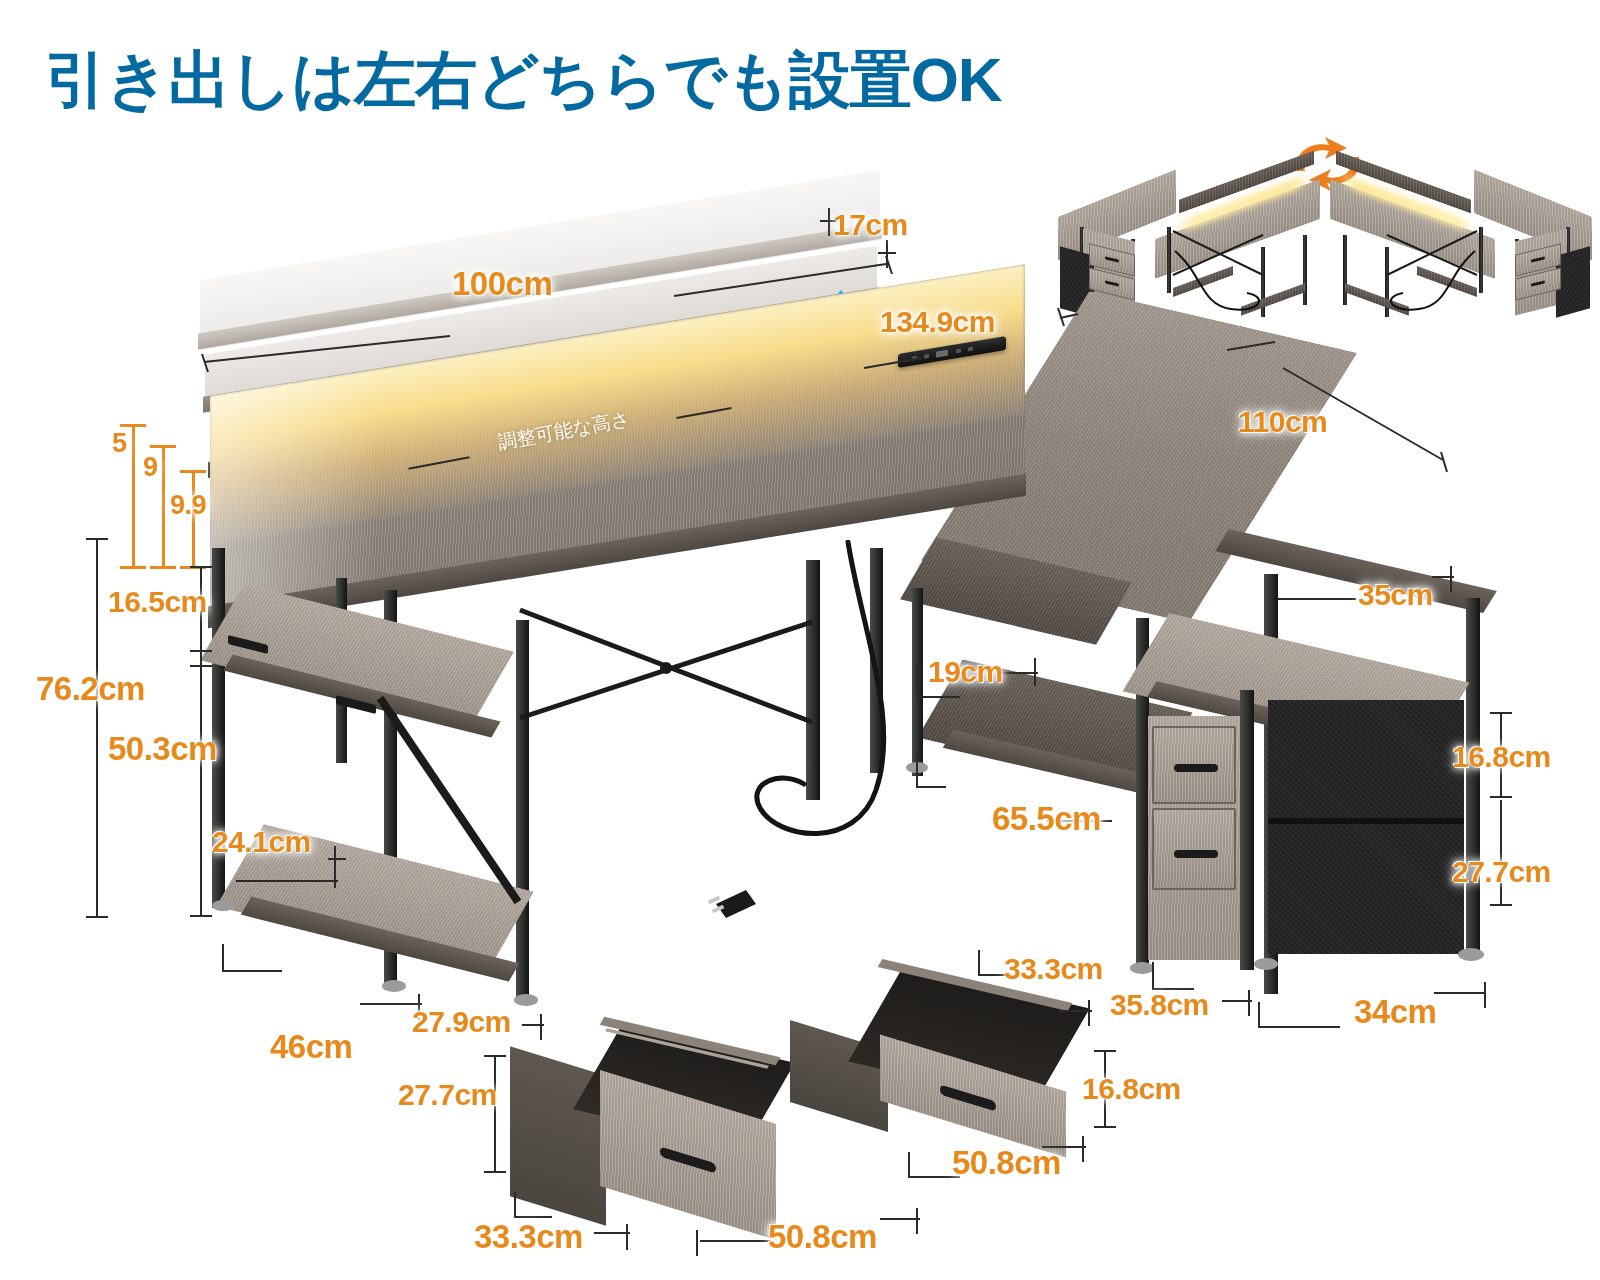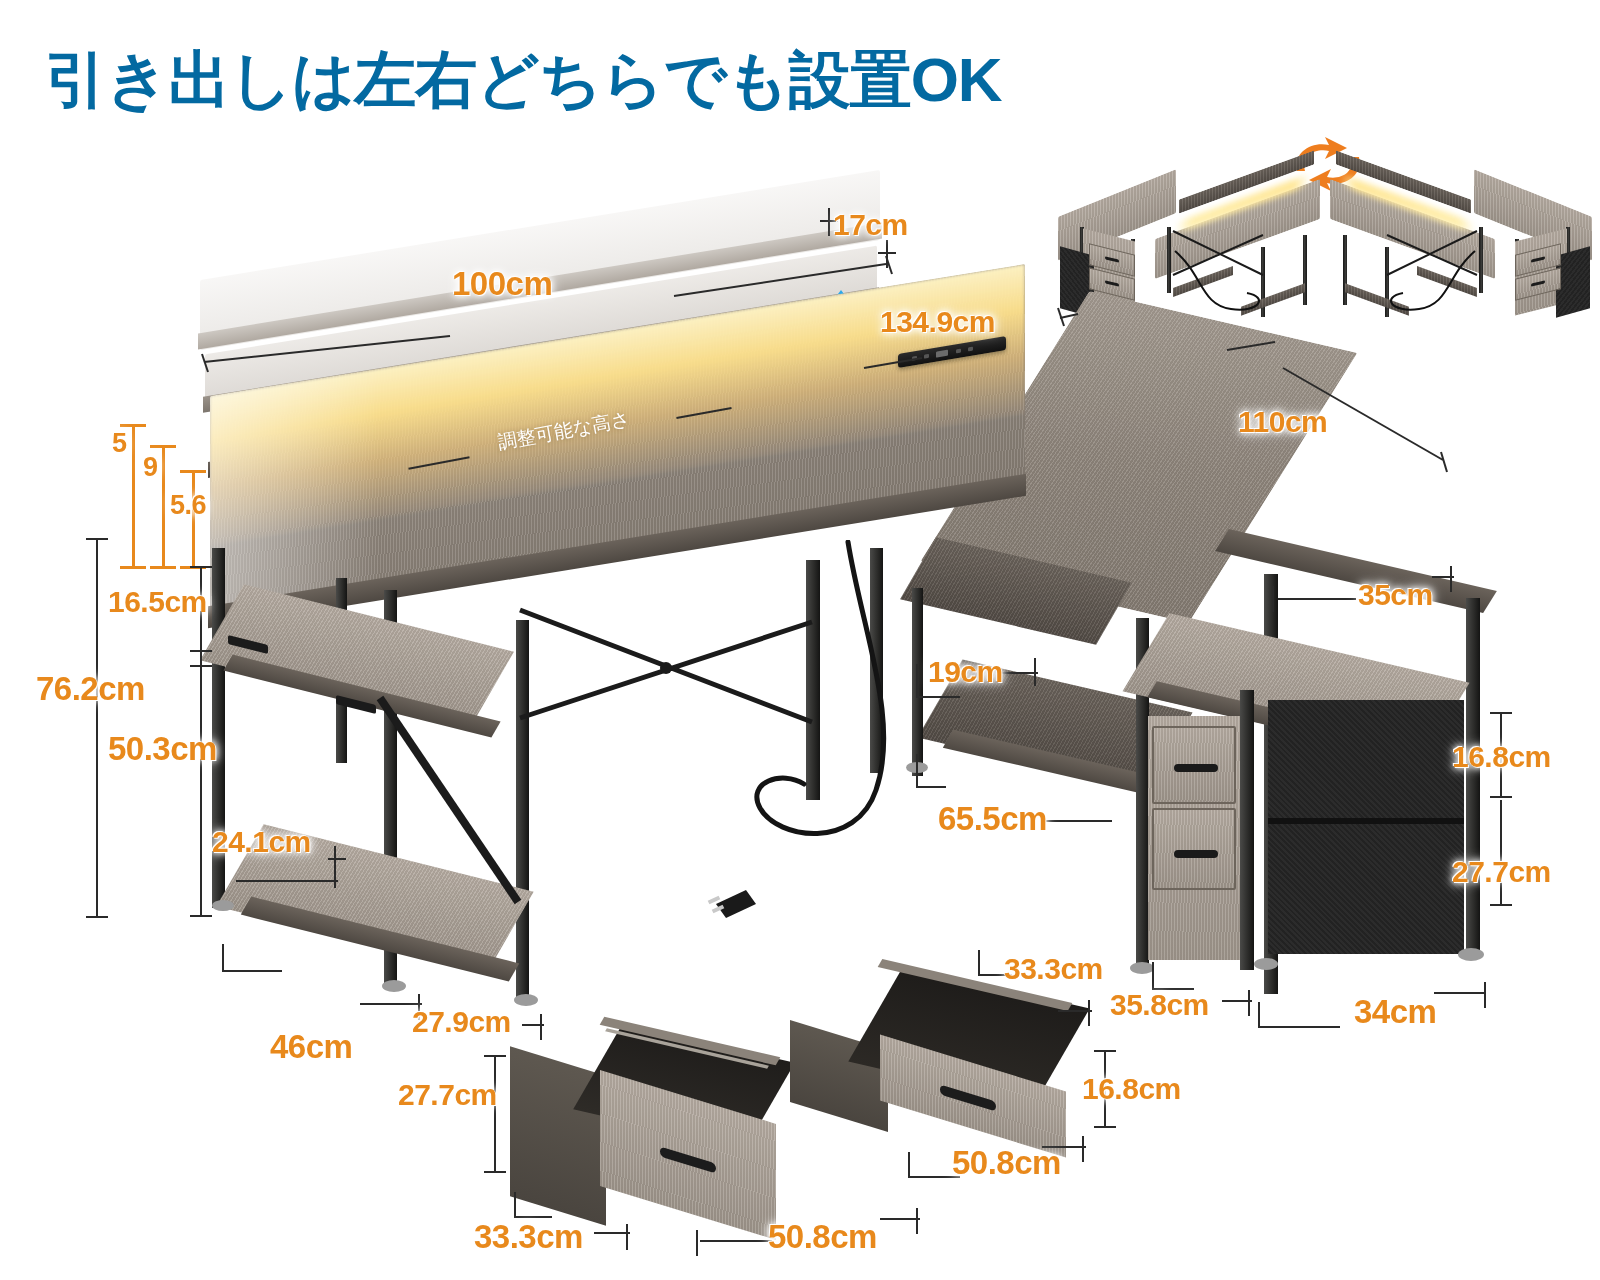--- a/index.html
+++ b/index.html
@@ -412,21 +412,21 @@
   <div class="dim d27" style="left:112px; top:428px;">5</div>
 
   <div class="orule v" style="left:162px; top:445px; height:124px;"></div>
   <div class="orule h" style="left:150px; top:445px; width:26px;"></div>
   <div class="orule h" style="left:150px; top:566px; width:26px;"></div>
   <div class="dim d27" style="left:143px; top:452px;">9</div>
 
   <div class="orule v" style="left:192px; top:470px; height:99px;"></div>
   <div class="orule h" style="left:180px; top:470px; width:26px;"></div>
   <div class="orule h" style="left:180px; top:566px; width:26px;"></div>
-  <div class="dim d27" style="left:170px; top:490px;">5.6</div>
+  <div class="dim d27" style="left:170px; top:490px;">9.9</div>
 
   <div class="rule v" style="left:200px; top:566px; height:110px;"></div>
   <div class="rule h" style="left:190px; top:566px; width:22px;"></div>
   <div class="rule h" style="left:190px; top:650px; width:22px;"></div>
   <div class="dim d30" style="left:108px; top:585px;">16.5cm</div>
 
   <div class="rule v" style="left:96px; top:538px; height:380px;"></div>
   <div class="rule h" style="left:86px; top:538px; width:22px;"></div>
   <div class="rule h" style="left:86px; top:916px; width:22px;"></div>
   <div class="dim d33" style="left:36px; top:670px;">76.2cm</div>
@@ -454,21 +454,21 @@
 
   <div class="rule v" style="left:916px; top:664px; height:34px;"></div>
   <div class="rule h" style="left:916px; top:696px; width:44px;"></div>
   <div class="rule h" style="left:1002px; top:672px; width:36px;"></div>
   <div class="rule v" style="left:1034px; top:658px; height:28px;"></div>
   <div class="dim d30" style="left:928px; top:655px;">19cm</div>
 
   <div class="rule v" style="left:916px; top:754px; height:34px;"></div>
   <div class="rule h" style="left:916px; top:786px; width:30px;"></div>
   <div class="rule h" style="left:1046px; top:820px; width:66px;"></div>
-  <div class="dim d33" style="left:938px; top:800px;">65.5cm</div>
+  <div class="dim d33" style="left:992px; top:800px;">65.5cm</div>
 
   <div class="rule v" style="left:1500px; top:712px; height:86px;"></div>
   <div class="rule h" style="left:1490px; top:712px; width:22px;"></div>
   <div class="rule h" style="left:1490px; top:796px; width:22px;"></div>
   <div class="dim d30" style="left:1452px; top:740px;">16.8cm</div>
 
   <div class="rule v" style="left:1500px; top:800px; height:106px;"></div>
   <div class="rule h" style="left:1490px; top:904px; width:22px;"></div>
   <div class="dim d30" style="left:1452px; top:855px;">27.7cm</div>
 

